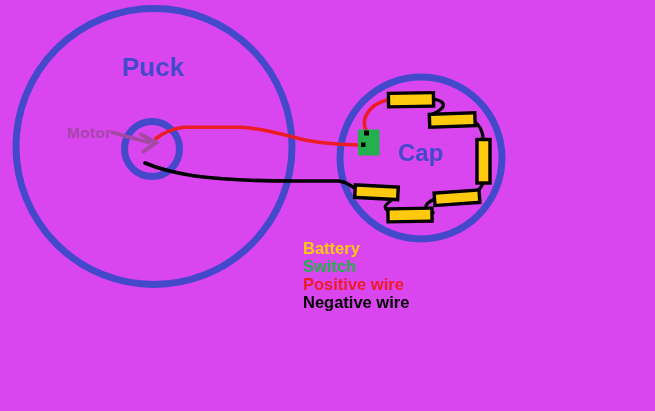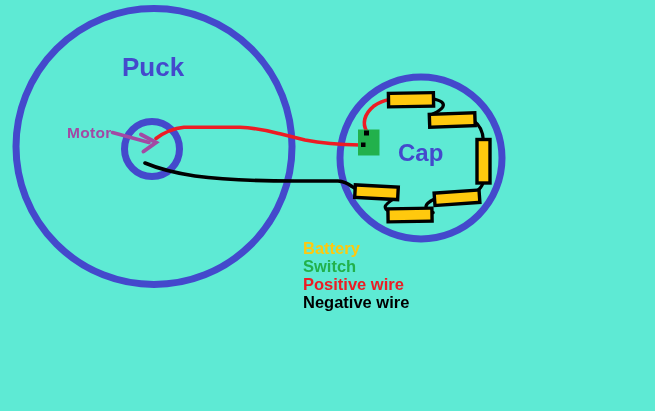--- a/index.html
+++ b/index.html
@@ -1,16 +1,16 @@
 <!DOCTYPE html>
 <html><head>
 <meta charset="utf-8">
 <style>
   html,body{margin:0;padding:0;background:#ffffff;}
-  .stage{position:relative;width:655px;height:411px;background:#5eead4;overflow:hidden;}
+  .stage{position:relative;width:655px;height:411px;background:#d946ef;overflow:hidden;}
   svg{display:block;}
   .circle{fill:none;stroke-width:7;}
   .wire{fill:none;stroke-width:3.6;stroke-linecap:round;stroke-linejoin:round;}
   .connector{fill:none;stroke-width:3.2;stroke-linecap:round;stroke-linejoin:round;}
   .battery{stroke:#000000;stroke-width:3.4;}
   .dot{stroke:none;}
   .lbl{font-family:"Liberation Sans","DejaVu Sans",sans-serif;font-weight:bold;}
   .t26{font-size:26px;}
   .t24{font-size:24px;}
   .t15{font-size:15.5px;letter-spacing:0.3px;}

